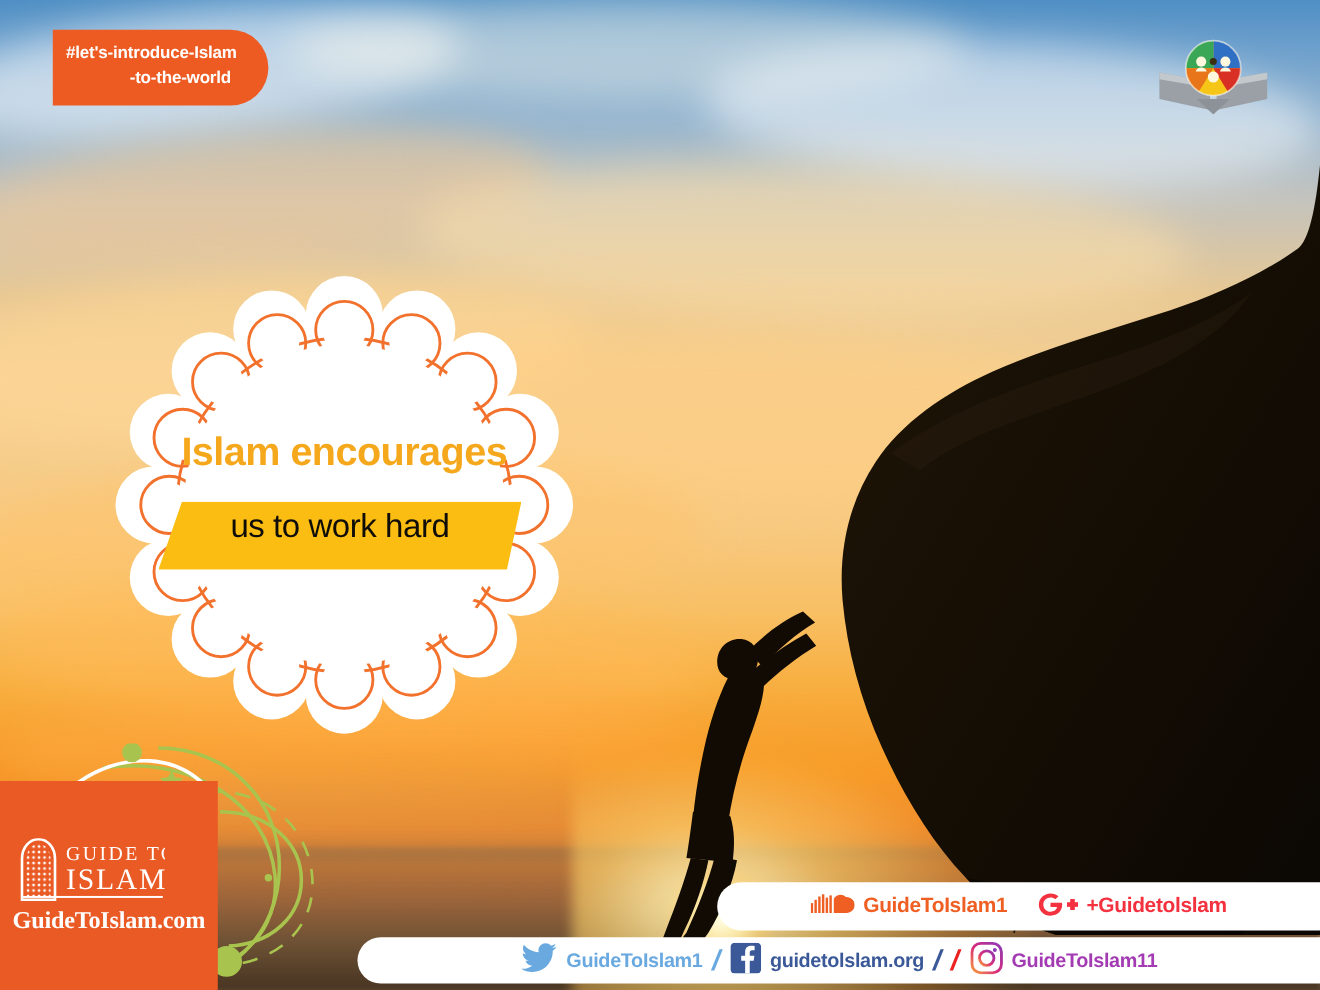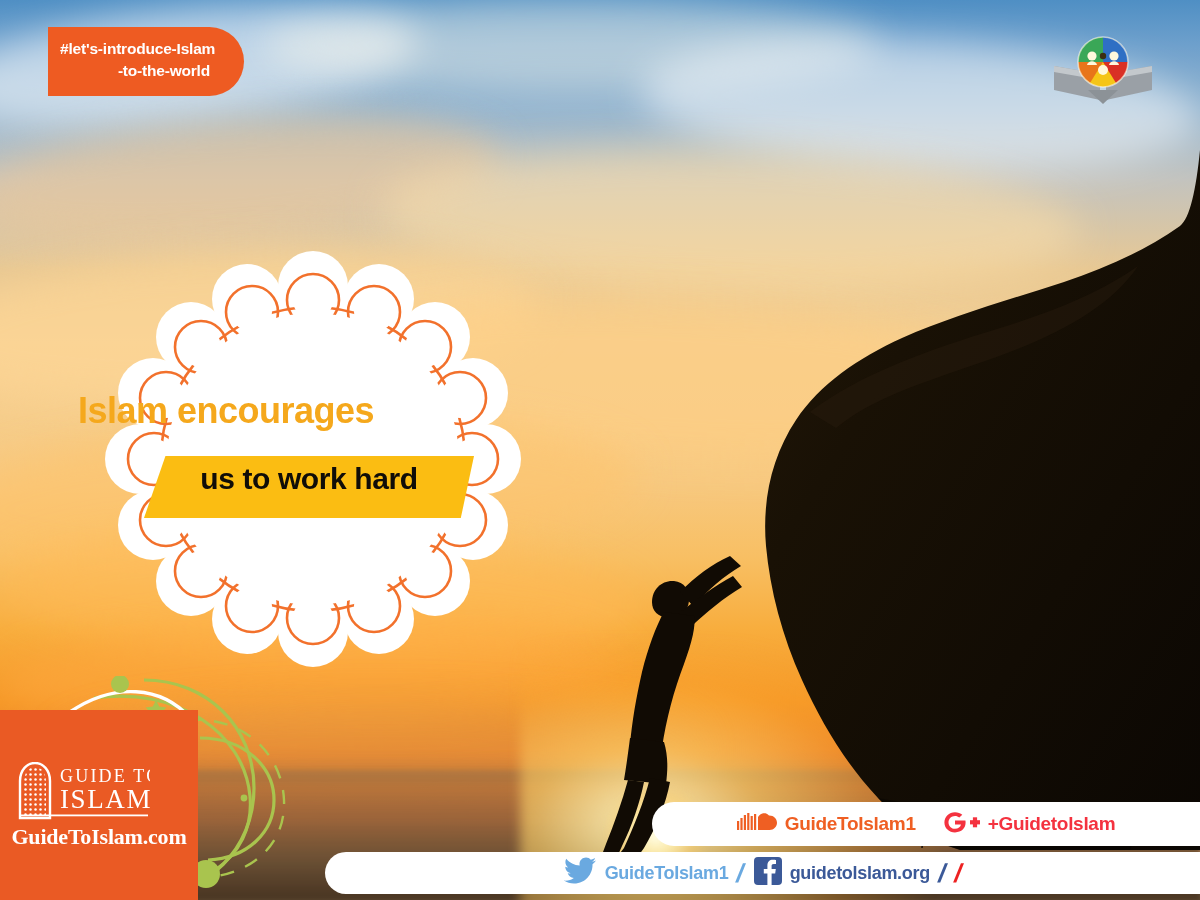--- a/index.html
+++ b/index.html
@@ -100,34 +100,35 @@
   
   .emblem { position:absolute; left:1048px; top:32px; width:110px; height:72px; }
 
   
   .badge { position:absolute; left:78px; top:238px; width:470px; height:442px; }
   .badge svg { display:block; width:100%; height:100%; }
 
   .badge-text { position:absolute; left:78px; top:238px; width:470px; height:442px; }
   .line1 {
     position:absolute; left:0; right:0; top:152px;
+    text-align:center;
     color:#f5a81c; font-weight:bold; font-size:36px; letter-spacing:-0.5px;
   }
   .hl-wrap {
     position:absolute; left:66px; top:218px; width:330px; height:62px;
   }
   .hl-shape {
     position:absolute; inset:0;
     background:#fbbd12;
     clip-path:polygon(6.5% 0%, 100% 0%, 96% 100%, 0% 100%);
   }
   .line2 {
     position:absolute; inset:0;
     display:flex; align-items:center; justify-content:center;
-    color:#100d08; font-weight:bold; font-size:30px; letter-spacing:-0.4px;
+    color:#100d08; font-weight:normal; font-size:30px; letter-spacing:-0.4px;
     padding-bottom:16px;
   }
 
   
   .logo-panel {
     position:absolute; left:0; top:710px; width:198px; height:190px;
     background:#ea5a24; overflow:hidden;
   }
   .logo-mark { position:absolute; left:18px; top:52px; width:132px; height:58px; }
   .logo-url {
@@ -437,16 +438,33 @@
           <rect x="0" y="0" width="28" height="28" rx="4" fill="#3b5998"></rect>
           <path d="M17.6 28 L17.6 16.4 L21.2 16.4 L21.8 11.9 L17.6 11.9 L17.6 9.1 C17.6 7.8 18 6.9 19.9 6.9 L22 6.9 L22 2.9 C21.6 2.8 20.3 2.7 18.8 2.7 C15.6 2.7 13.4 4.7 13.4 8.5 L13.4 11.9 L9.8 11.9 L9.8 16.4 L13.4 16.4 L13.4 28 Z" fill="#ffffff"></path>
         </svg>
       </span>
       <span class="lbl" style="color:#3b5998">guidetolslam.org</span>
     </div>
     <span class="sep" style="color:#3b5998">/</span>
 
     <span class="sep" style="color:#ed2121">/</span>
 
+    <div class="si">
+      <span class="ic">
+        <svg width="30" height="30" viewBox="0 0 30 30">
+          <defs>
+            <linearGradient id="igg" x1="0" y1="1" x2="1" y2="0">
+              <stop offset="0%" stop-color="#f9a03c"></stop>
+              <stop offset="45%" stop-color="#d92b7a"></stop>
+              <stop offset="100%" stop-color="#8b3ab8"></stop>
+            </linearGradient>
+          </defs>
+          <rect x="1.6" y="1.6" width="26.8" height="26.8" rx="8" fill="none" stroke="url(#igg)" stroke-width="2.6"></rect>
+          <circle cx="15" cy="15" r="6.6" fill="none" stroke="url(#igg)" stroke-width="2.6"></circle>
+          <circle cx="22.4" cy="7.6" r="1.8" fill="#8b3ab8"></circle>
+        </svg>
+      </span>
+      <span class="lbl" style="color:#a33bb3">GuideToIslam11</span>
+    </div>
 
   </div>
 
 </div>
 
 </body></html>

